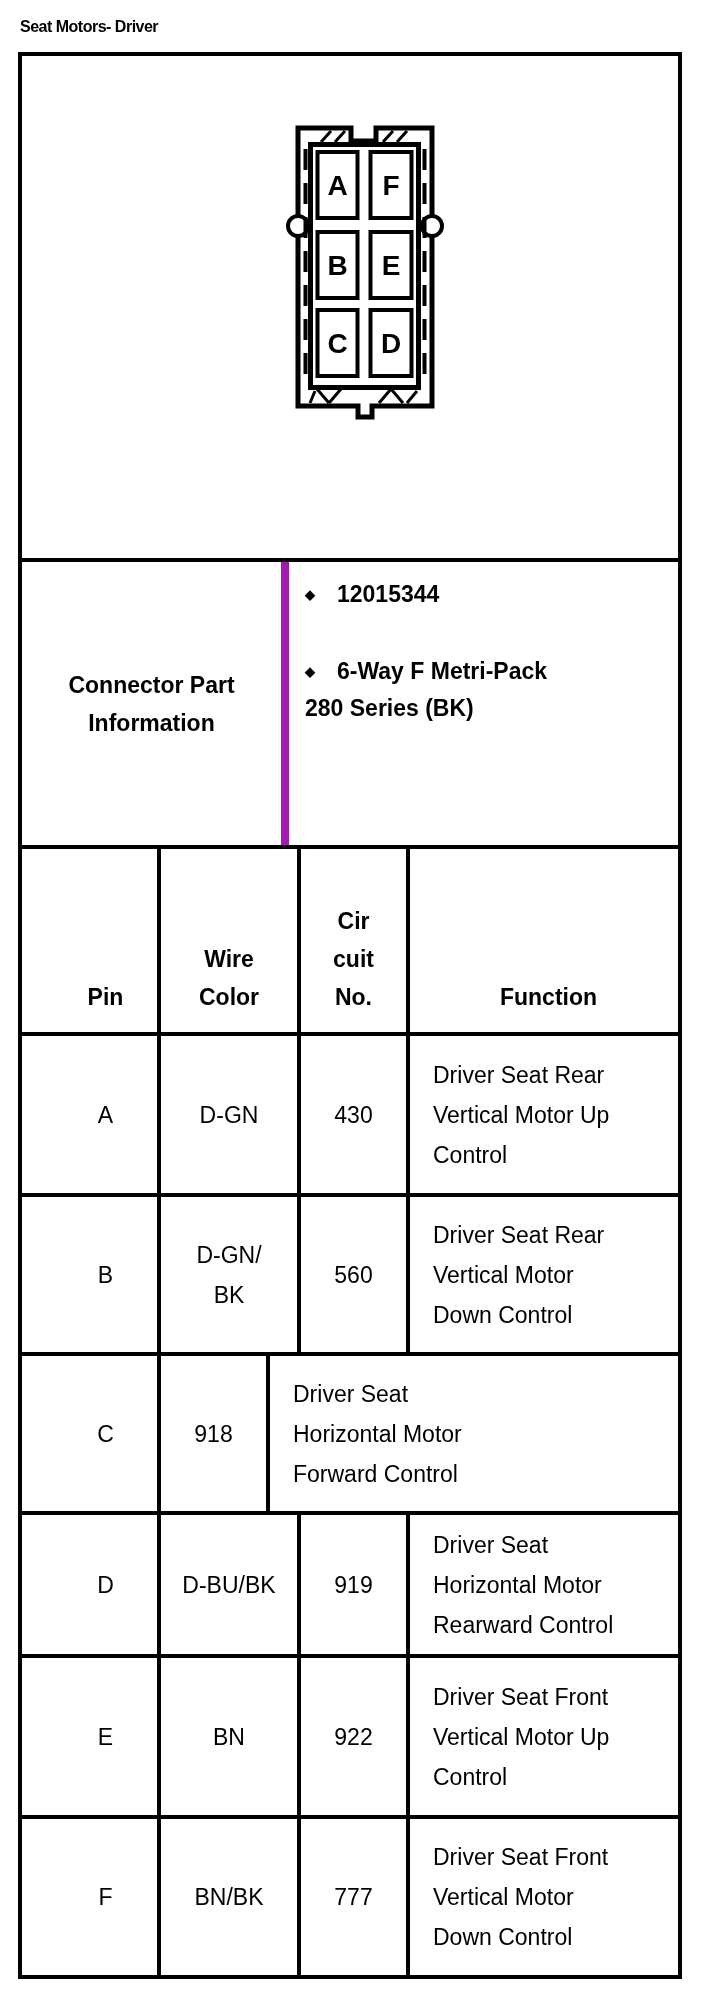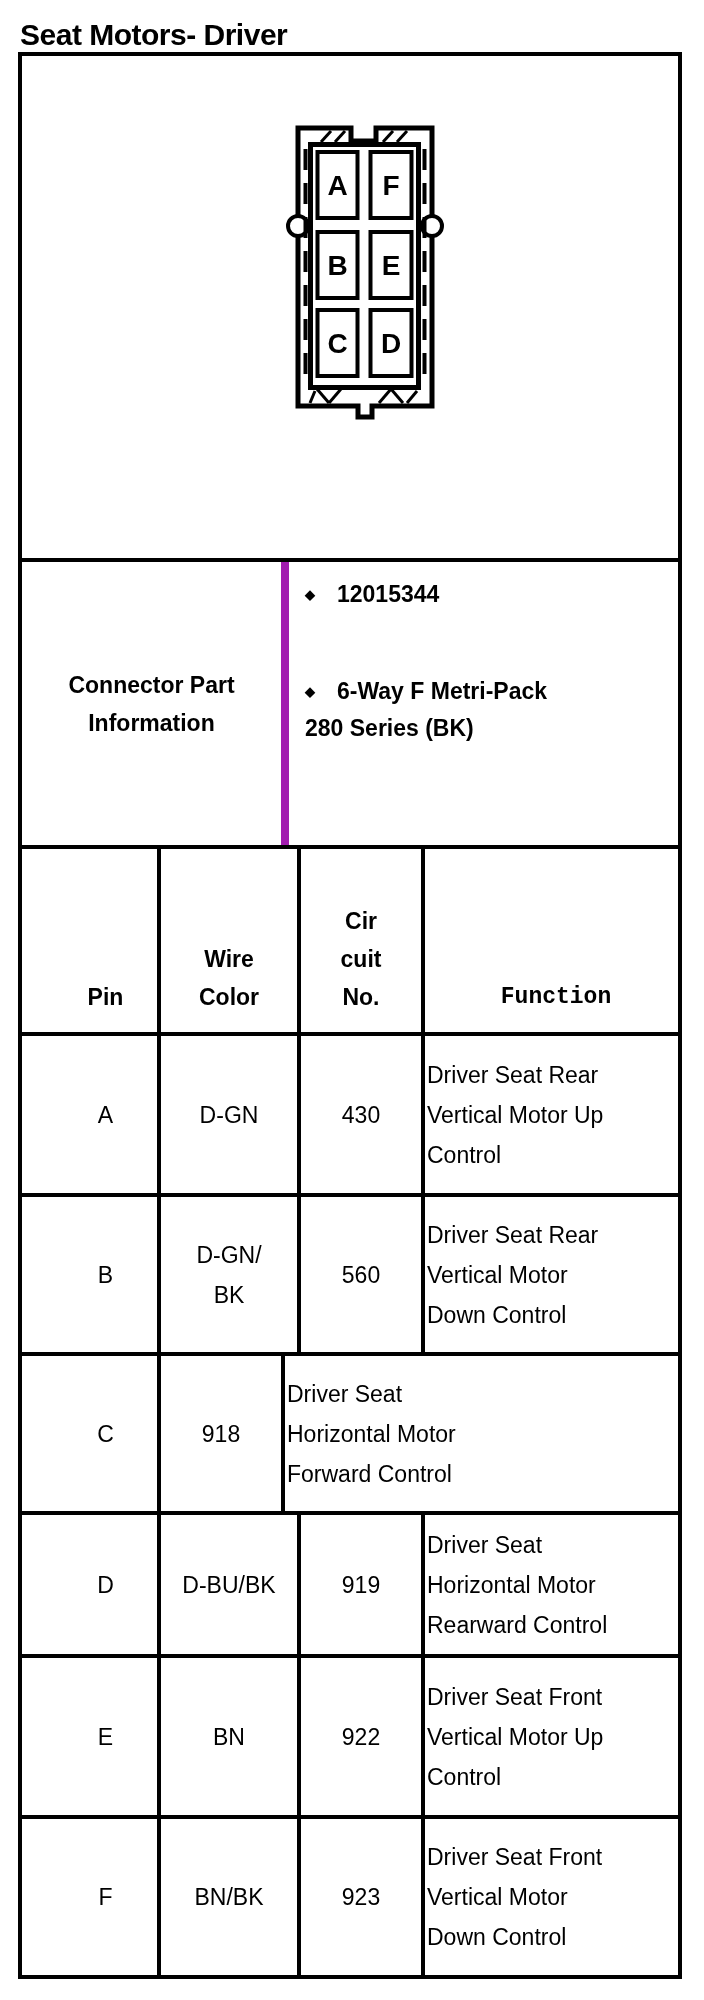--- a/index.html
+++ b/index.html
@@ -2,21 +2,21 @@
 <html><head>
 <meta charset="utf-8">
 <style>
   html, body { margin:0; padding:0; background:#ffffff; }
   .page {
     position:relative; width:704px; height:2000px; background:#fff;
     font-family:"Liberation Sans", sans-serif; color:#000; overflow:hidden;
   }
   .title {
     position:absolute; left:20px; top:18px;
-    font-size:30px; font-weight:bold; letter-spacing:-0.5px; white-space:pre;
+    font-size:16px; font-weight:bold; letter-spacing:-0.5px; white-space:pre;
   }
   .tbl {
     position:absolute; left:18px; top:52px; width:664px;
     border:4px solid #000; box-sizing:border-box; background:#fff;
   }
   .row { display:flex; box-sizing:border-box; border-top:4px solid #000; }
   .row.first { border-top:none; }
   .r-diagram  { height:502px; position:relative; display:block; }
   .r-partinfo { height:287px; }
   .r-header   { height:187px; }
@@ -24,37 +24,37 @@
   .hD { height:143px; } .hE { height:161px; } .hF { height:160px; }
 
   .c {
     box-sizing:border-box; border-left:4px solid #000;
     display:flex; align-items:center; justify-content:center;
     font-size:23px; line-height:40px; text-align:center; white-space:pre-line;
   }
   .c.nb { border-left:none;margin-left:32px; }
   .c-pin  { width:103px; }
   .c-wire { width:140px; }
-  .c-circ { width:124px; }
-  .c-func { flex:1; justify-content:flex-start; text-align:left; padding-left:2px; padding-right:6px; }
+  .c-circ { width:109px; }
+  .c-func { flex:1; justify-content:flex-start; text-align:left; padding-left:23px; padding-right:6px; }
 
   .r-header .c {
     font-weight:bold; align-items:flex-end; padding-bottom:16px; line-height:38px;
   }
 
   .pi-left {
     width:259px; box-sizing:border-box; display:flex; align-items:center; justify-content:center;
     font-size:23px; font-weight:bold; line-height:38px; text-align:center; white-space:pre-line;
   }
   .pi-right {
     flex:1; box-sizing:border-box; border-left:8px solid #a21caf;
     padding:14px 18px 0 16px; display:block;
   }
   .bullet-item { font-size:23px; font-weight:bold; line-height:37px; white-space:pre-line; }
-  .bullet-item + .bullet-item { margin-top:60px; }
+  .bullet-item + .bullet-item { margin-top:40px; }
   .bullet-glyph {
     display:inline-block; font-size:13px; margin-right:22px; vertical-align:3px; white-space:normal;
   }
   .connector-svg { position:absolute; left:263px; top:66px; }
 </style>
 </head>
 <body>
 
 <div class="page">
 
@@ -122,21 +122,21 @@
       </div>
     </div>
 
     <div class="row r-header">
       <div class="c c-pin nb">Pin</div>
       <div class="c c-wire">Wire
 Color</div>
       <div class="c c-circ">Cir
 cuit
 No.</div>
-      <div class="c c-func" style="justify-content:center; text-align:center; padding-left:15px;font-family:Liberation Mono, monospace;">Function</div>
+      <div class="c c-func" style="justify-content:center; text-align:center; padding-left:15px;">Function</div>
     </div>
 
     <div class="row hA">
       <div class="c c-pin nb">A</div>
       <div class="c c-wire">D-GN</div>
       <div class="c c-circ">430</div>
       <div class="c c-func">Driver Seat Rear
 Vertical Motor Up
 Control</div>
     </div>
@@ -168,20 +168,20 @@
       <div class="c c-pin nb">E</div>
       <div class="c c-wire">BN</div>
       <div class="c c-circ">922</div>
       <div class="c c-func">Driver Seat Front
 Vertical Motor Up
 Control</div>
     </div>
     <div class="row hF">
       <div class="c c-pin nb">F</div>
       <div class="c c-wire">BN/BK</div>
-      <div class="c c-circ">923</div>
+      <div class="c c-circ">777</div>
       <div class="c c-func">Driver Seat Front
 Vertical Motor
 Down Control</div>
     </div>
 
   </div>
 </div>
 
 </body></html>

